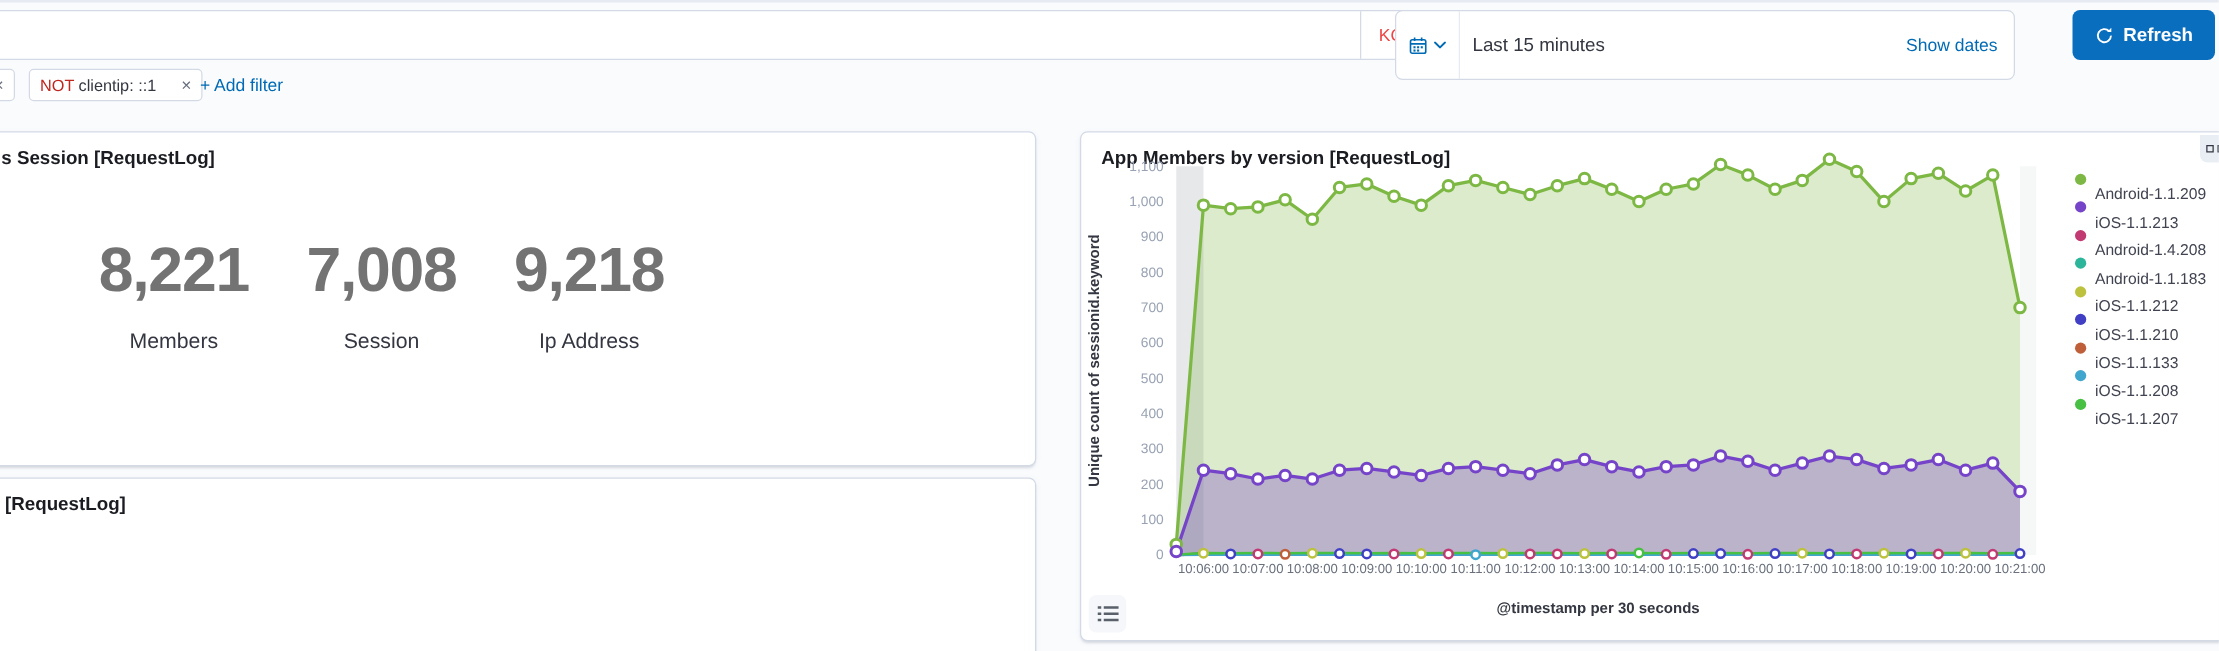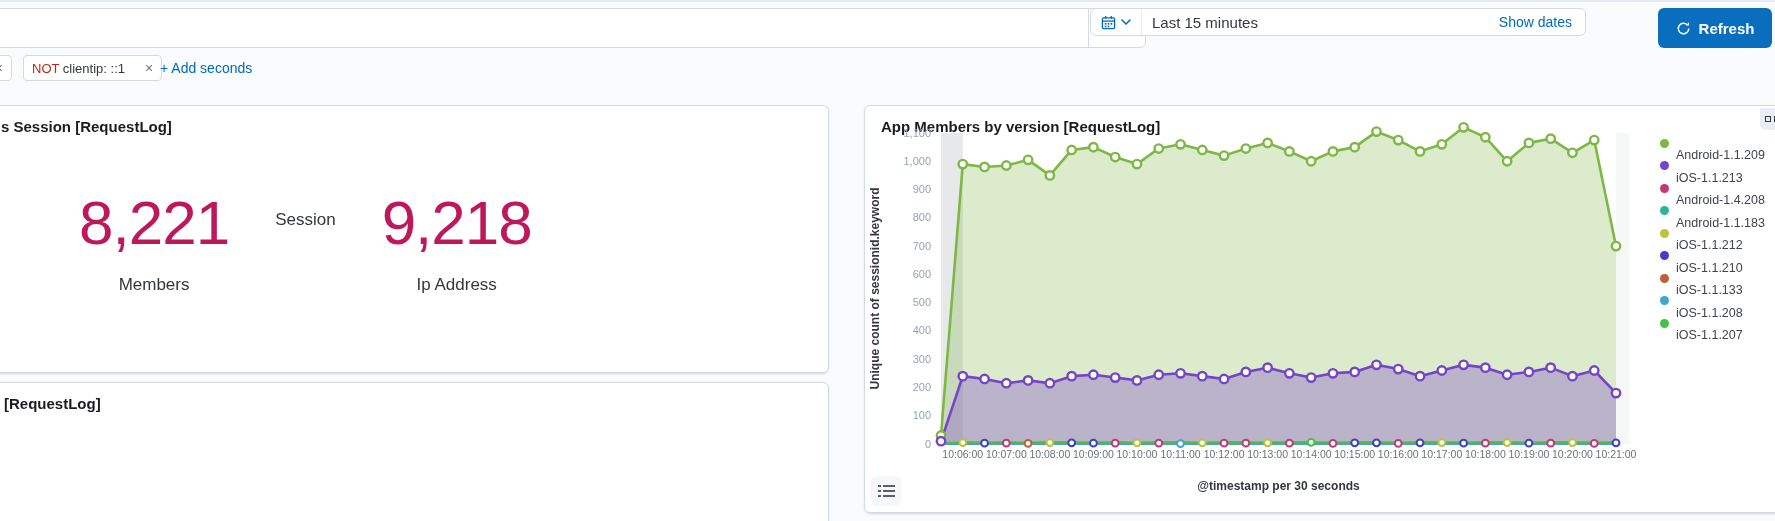--- a/index.html
+++ b/index.html
@@ -8,21 +8,21 @@
     background:#FAFBFD;font-family:"Liberation Sans",sans-serif;color:#343741;
   }
   .topline{position:absolute;top:0;left:0;right:0;height:2px;background:#E6EAF2;}
 
   
   .querybar{position:absolute;top:8px;left:-12px;width:1158px;height:40px;background:#fff;
     border:1px solid #D3DAE6;border-radius:6px;box-sizing:border-box;display:flex;align-items:center;}
   .querybar input{flex:1;border:none;outline:none;background:transparent;font:inherit;height:100%;padding:0 12px;}
   .kql{height:100%;display:flex;align-items:center;padding:0 14px;border-left:1px solid #D3DAE6;
     color:#ef4444;font-size:14px;cursor:pointer;}
-  .datebox{position:absolute;top:8px;left:1090px;width:496px;height:28px;background:#fff;
+  .datebox{position:absolute;top:8px;left:1116px;width:496px;height:56px;background:#fff;
     border:1px solid #D3DAE6;border-radius:6px;box-sizing:border-box;display:flex;align-items:center;}
   .quickselect{display:flex;align-items:center;gap:5px;padding:0 10px;height:100%;border-right:1px solid #E6EAF2;cursor:pointer;}
   .datetext{padding:0 10px;font-size:15px;color:#343741;flex:1;cursor:pointer;}
   .showdates{color:#006BB4;font-size:14px;padding-right:13px;cursor:pointer;white-space:nowrap;}
   .refresh{position:absolute;top:8px;left:1658px;width:114px;height:40px;background:#0A6EBE;border:none;
     border-radius:6px;color:#fff;font-family:inherit;font-size:15px;font-weight:600;display:flex;
     align-items:center;justify-content:center;gap:8px;cursor:pointer;}
 
   
   .chip{position:absolute;top:55px;height:26px;background:#fff;border:1px solid #D3DAE6;border-radius:4px;
@@ -39,21 +39,21 @@
   #panel-metrics{left:-40px;top:105px;width:869px;height:268px;}
   #panel-requestlog{left:-40px;top:382px;width:869px;height:175px;}
   #panel-chart{left:864px;top:105px;width:933px;height:408px;}
   .panel-title{font-size:15px;font-weight:700;color:#1A1C21;padding-top:12px;white-space:nowrap;}
   #panel-metrics .panel-title{padding-left:40px;}
   #panel-requestlog .panel-title{padding-left:43px;}
   #panel-chart .panel-title{padding-left:16px;}
 
   .metrics{position:absolute;top:84px;left:118px;display:flex;gap:46px;}
   .metric{text-align:center;}
-  .metric-value{font-size:62px;font-weight:400;color:#be185d;line-height:1.05;letter-spacing:-1px;}
+  .metric-value{font-size:50px;font-weight:700;color:#737373;line-height:1.05;letter-spacing:-1px;}
   .metric-label{font-size:17px;color:#343741;margin-top:20px;}
 
   
   .panel-menu{position:absolute;top:2px;right:2px;width:34px;height:22px;background:#E9EDF4;
     border-radius:0 4px 0 6px;display:flex;align-items:center;justify-content:center;gap:3px;cursor:pointer;}
   .sq{width:6px;height:6px;border:1.5px solid #343741;box-sizing:border-box;}
   .legend{position:absolute;top:26px;right:8px;width:128px;}
   .legend-item{display:flex;align-items:center;height:22.5px;gap:7px;cursor:pointer;}
   .legend-dot{width:9px;height:9px;border-radius:50%;flex:none;}
   .legend-label{font-size:12.5px;color:#404350;flex:1;white-space:nowrap;margin-top:24px;}
@@ -114,30 +114,31 @@
   <span>Refresh</span>
 </button>
 
 <div class="chip chip-partial">
   <span class="chip-x">×</span>
 </div>
 <div class="chip chip-not">
   <span><span class="neg">NOT</span> <span>clientip: ::1</span></span>
   <span class="chip-x">×</span>
 </div>
-<div class="addfilter">+ Add seconds</div>
+<div class="addfilter">+ Add filter</div>
 
 <div class="panel" id="panel-metrics">
   <div class="panel-title">s Session [RequestLog]</div>
   <div class="metrics">
     <div class="metric">
       <div class="metric-value">8,221</div>
       <div class="metric-label">Members</div>
     </div>
     <div class="metric">
+      <div class="metric-value">7,008</div>
       <div class="metric-label">Session</div>
     </div>
     <div class="metric">
       <div class="metric-value">9,218</div>
       <div class="metric-label">Ip Address</div>
     </div>
   </div>
 </div>
 
 <div class="panel" id="panel-requestlog">

